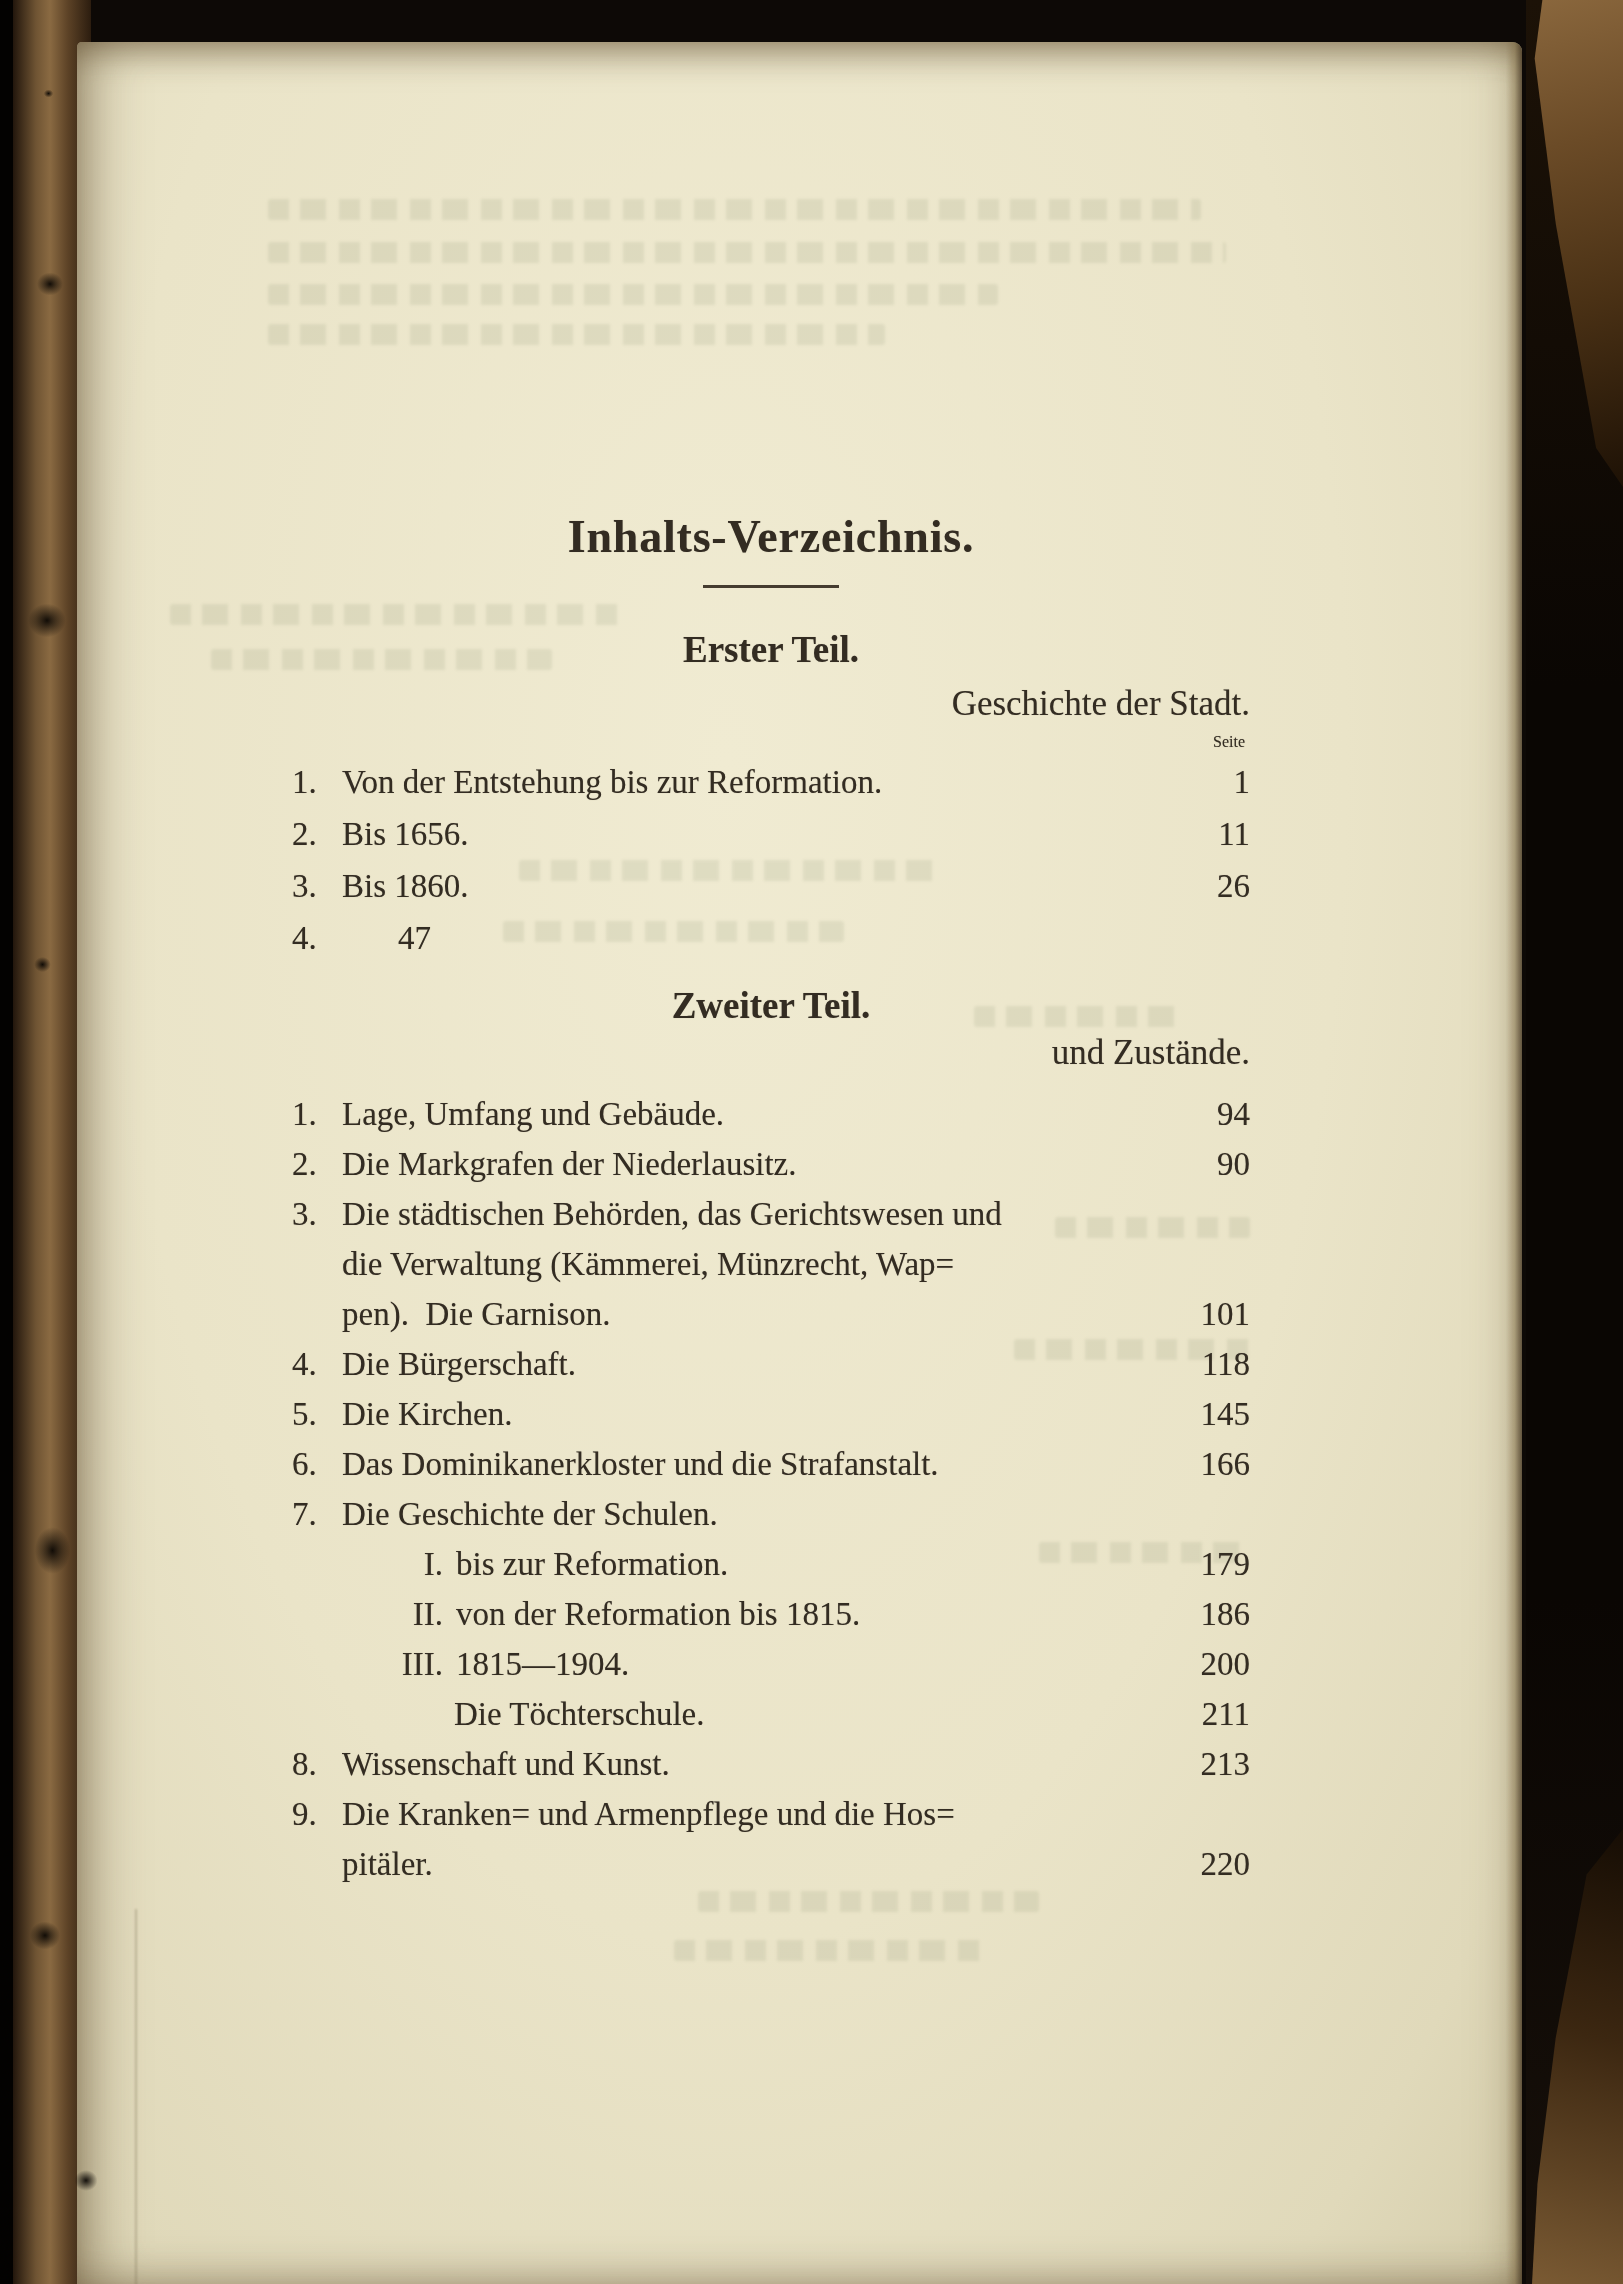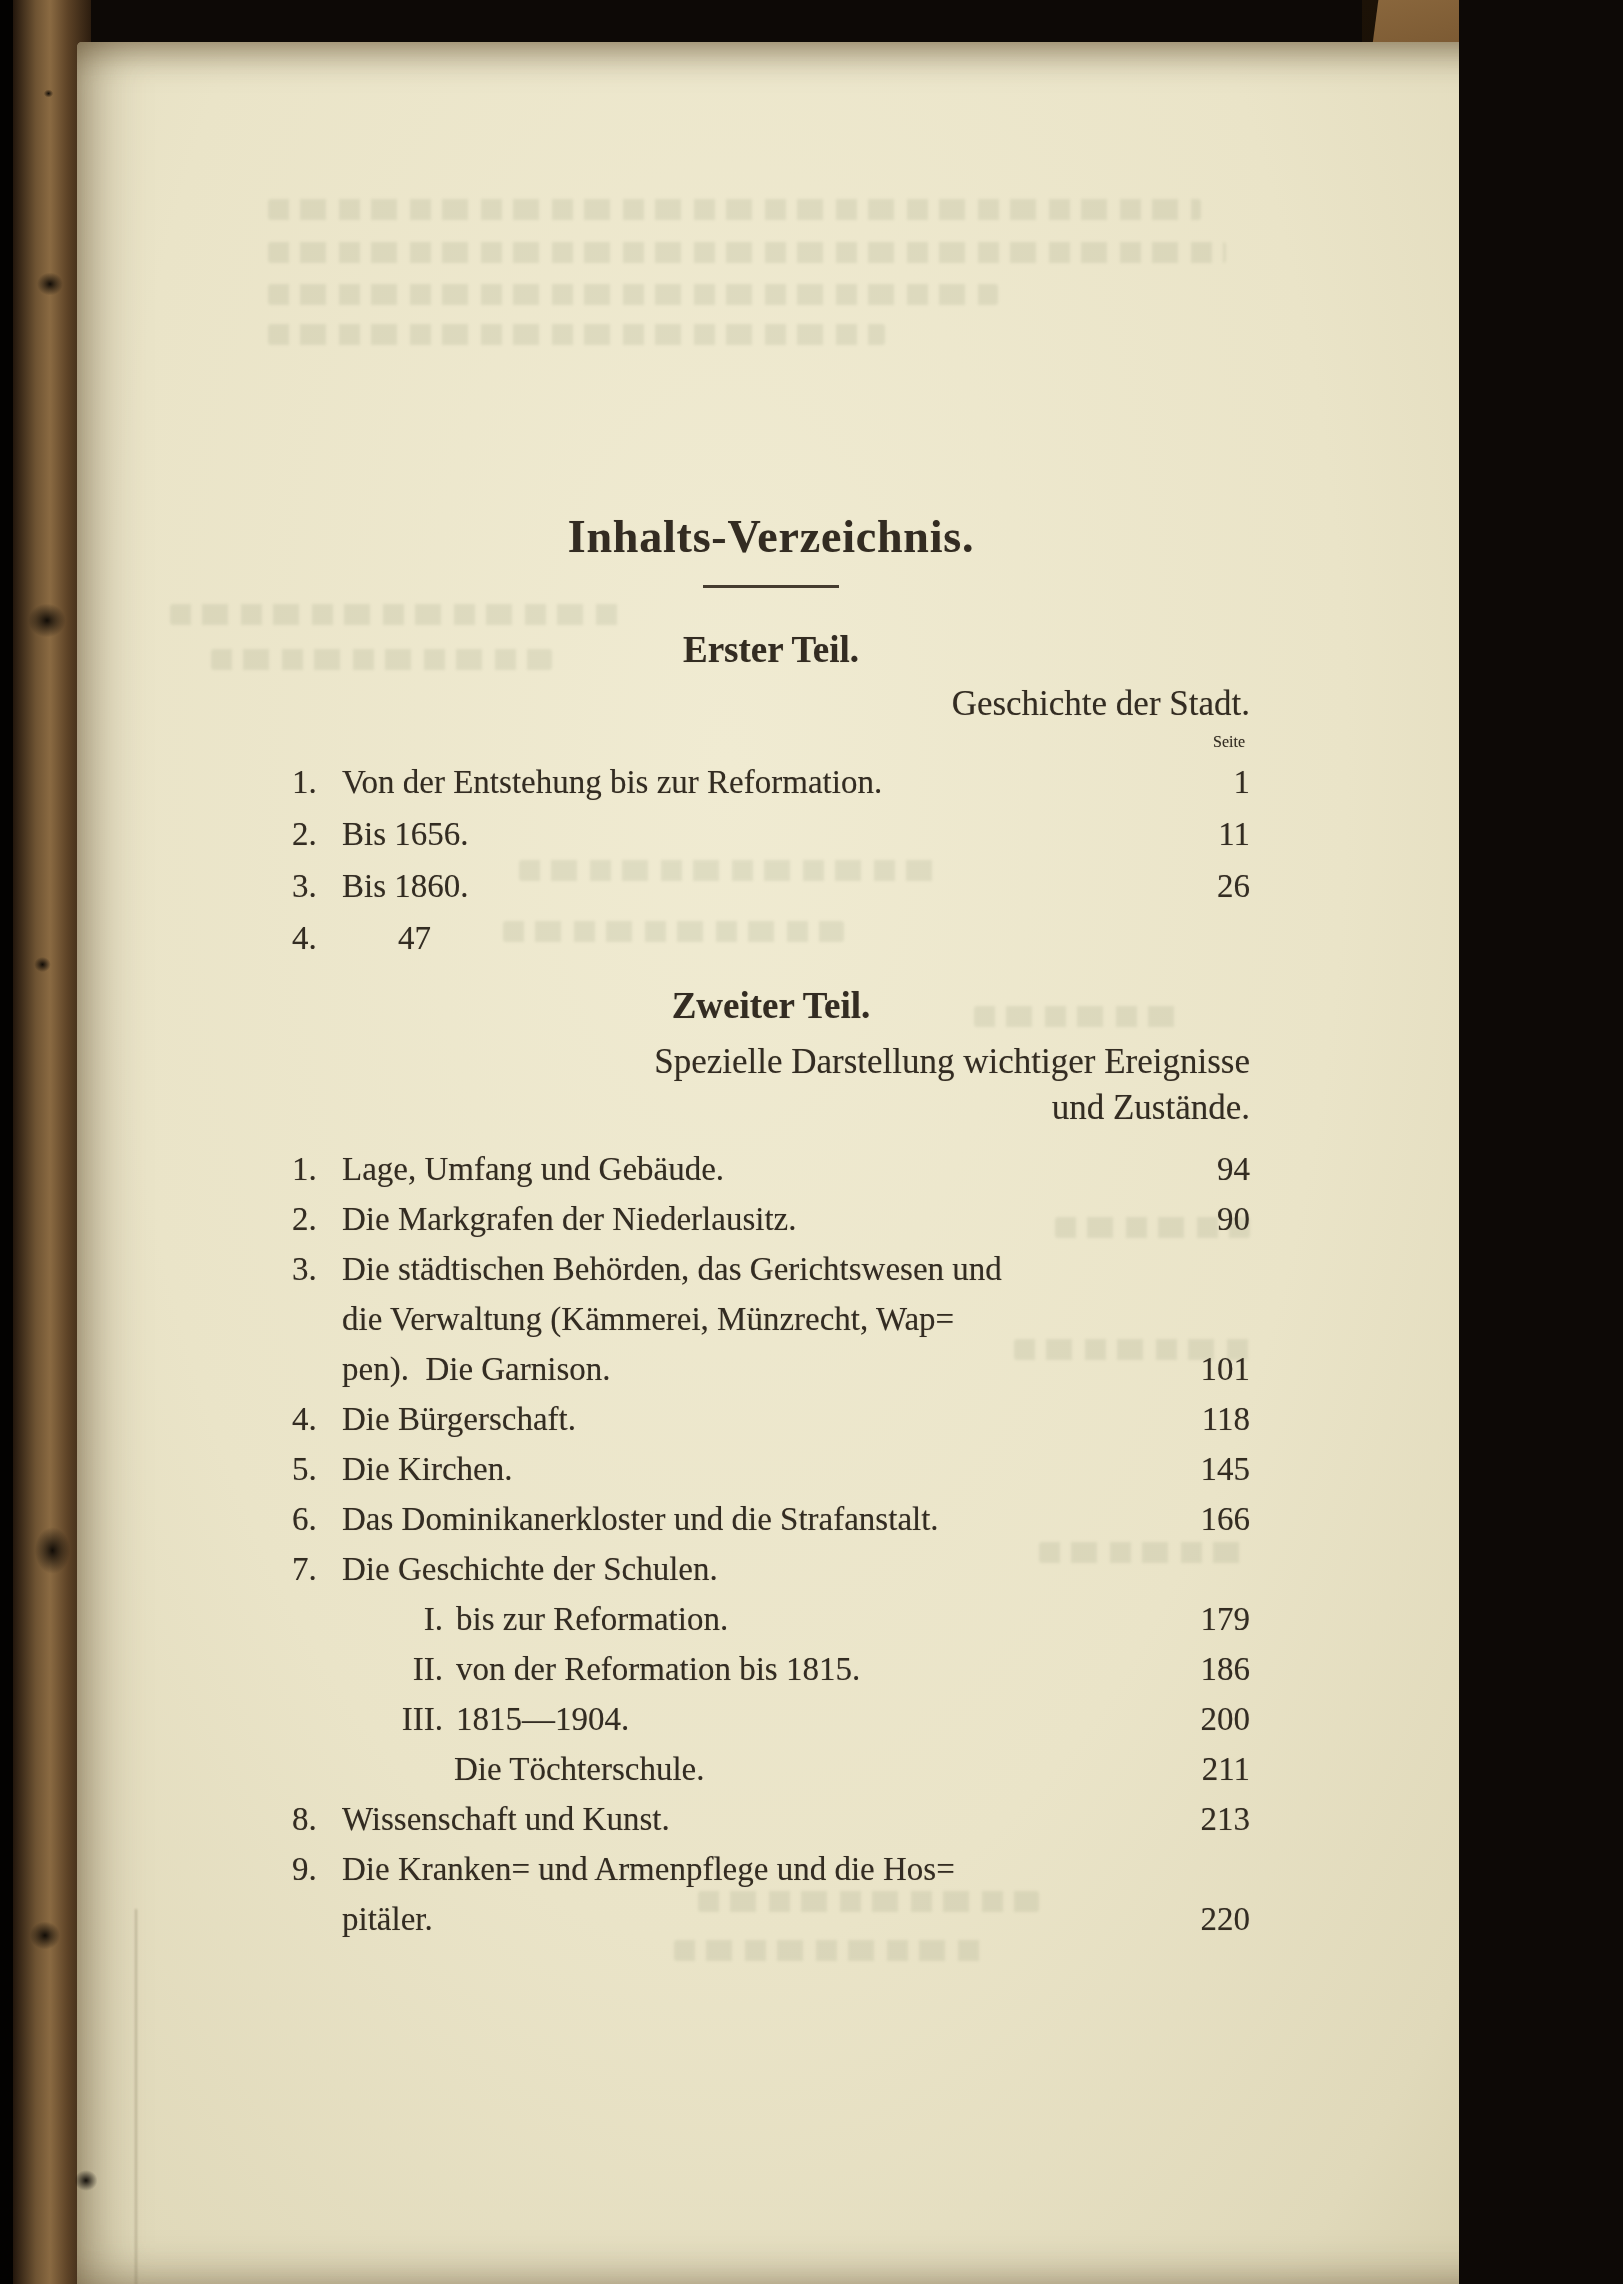--- a/index.html
+++ b/index.html
@@ -2,21 +2,21 @@
 <html style="--paper: #eae4c8; --ink: #332c22; --cover: #6b4b27;font-size:13px"><head>
 <meta charset="utf-8">
 <style>
   :root{
     --paper:#eae4c8;
     --ink:#332c22;
     --cover:#6b4b27;
   }
   html,body{margin:0;padding:0;}
   body{background:#0d0906;font-family:"Liberation Serif","DejaVu Serif",serif;}
-  #screen{position:relative;width:1459px;height:2284px;overflow:hidden;background:#0d0906;}
+  #screen{position:relative;width:1623px;height:2284px;overflow:hidden;background:#0d0906;}
 
   
   .spine{
     position:absolute;left:0;top:0;width:91px;height:100%;
     background:linear-gradient(90deg,#030201 0 13px,#22160c 13px,#6f5433 36px,#8a6a42 50px,#5c4226 68px,#2c1d0f 100%);
   }
   .right-edge{
     position:absolute;right:0;top:0;width:97px;height:100%;
     background:linear-gradient(180deg,#1c1207,#0a0603 30%,#0a0603 70%,#17100a);
   }
@@ -134,21 +134,20 @@
             <span class="txt">Bis 1860.</span>
             <span class="pg">26</span>
           </div>
           <div class="row indent-0">
             <span class="num">4.</span>
             <span class="pg">47</span>
           </div>
         </div>
 
       <h2 class="part-heading part2">Zweiter Teil.</h2>
-      <h3 class="part-sub sub2">Spezielle Darstellung wichtiger Ereignisse</h3>
       <h3 class="part-sub sub2b">und Zustände.</h3>
       <div class="list list2" id="part2-list">
           <div class="row indent-0">
             <span class="num">1.</span>
             <span class="txt">Lage, Umfang und Gebäude.</span>
             <span class="pg">94</span>
           </div>
           <div class="row indent-0">
             <span class="num">2.</span>
             <span class="txt">Die Markgrafen der Niederlausitz.</span>

